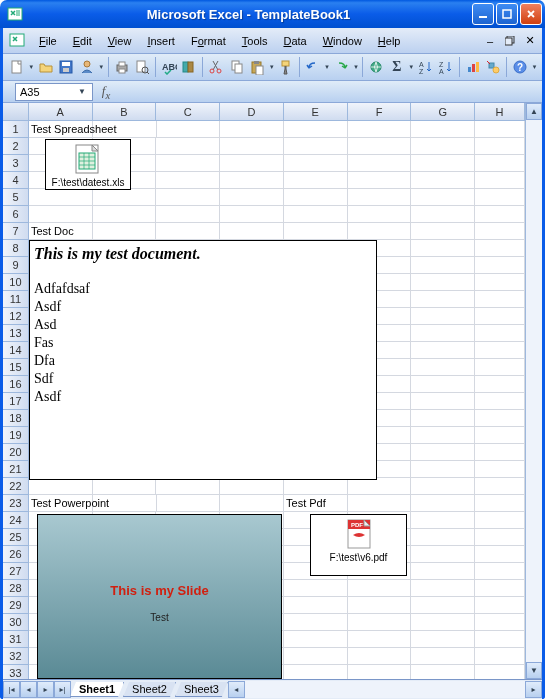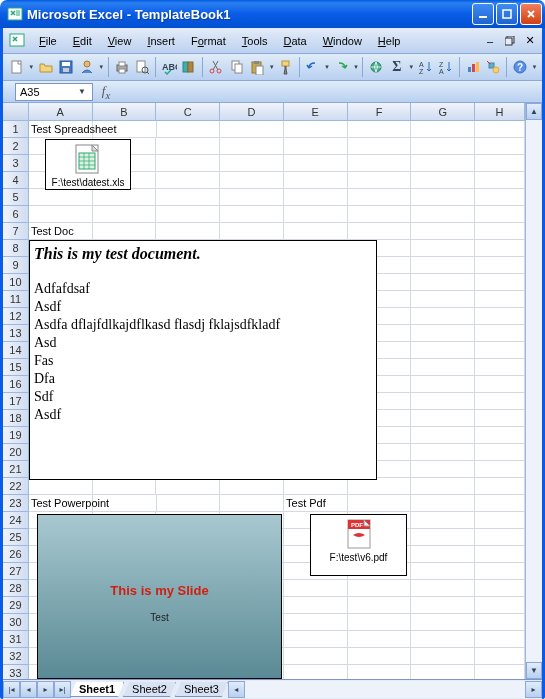--- a/index.html
+++ b/index.html
@@ -1,19 +1,19 @@
 <!DOCTYPE html>
 <html><head>
 <meta charset="utf-8">
 <style>
 *{box-sizing:border-box;margin:0;padding:0;}
 body{font-family:Tahoma,Arial,sans-serif;font-size:11px;background:#fff;width:545px;height:699px;overflow:hidden;}
 
 
-.titlebar{background:linear-gradient(to bottom,#0058e0 0%,#2a80f0 10%,#0a5ce8 50%,#0050d0 100%);height:28px;display:flex;align-items:center;padding:0 3px;color:#fff;border-radius:7px 7px 0 0;}
+.titlebar{background:linear-gradient(to bottom,#0058e0 0%,#2a80f0 10%,#0a5ce8 50%,#0050d0 100%);height:28px;display:flex;align-items:center;padding:0 3px;color:#fff;border-radius:7px 7px 0 0;text-align:center;}
 .titlebar .icon{width:16px;height:16px;margin:0 4px;}
 .titlebar .title{font-weight:bold;font-size:13px;flex:1;text-shadow:1px 1px 1px rgba(0,0,0,.3);}
 .winbtn{width:22px;height:22px;border:1px solid #fff;border-radius:3px;margin-left:2px;display:flex;align-items:center;justify-content:center;color:#fff;font-weight:bold;font-size:11px;}
 .winbtn.min{background:linear-gradient(to bottom,#3f8cf3,#1e64d0);}
 .winbtn.max{background:linear-gradient(to bottom,#3f8cf3,#1e64d0);}
 .winbtn.close{background:linear-gradient(to bottom,#f08060,#d04010);}
 
 
 .menubar{background:linear-gradient(to bottom,#e4ecf8,#bcd1f0);height:26px;display:flex;align-items:center;padding:0 2px;border-bottom:1px solid #8ba8d8;text-align:right;}
 .menubar .exicon{margin:0 6px 0 4px;}
@@ -680,21 +680,20 @@
                 <path d="M20 2 l6 6 h-6 z" fill="#ddd" stroke="#888"></path>
               </svg></div>
         <div class="embedlabel">F:\test\datest.xls</div>
       </div>
 
       <div class="obj doc">
         <div class="bold">This is my test document.</div>
         <div style="height:16px"></div>
         <div class="ln">Adfafdsaf</div>
         <div class="ln">Asdf</div>
-        <div class="ln">Asdfa dflajfdlkajdflkasd flasdj fklajsdfkladf</div>
         <div class="ln">Asd</div>
         <div class="ln">Fas</div>
         <div class="ln">Dfa</div>
         <div class="ln">Sdf</div>
         <div class="ln">Asdf</div>
       </div>
 
       <div class="obj ppt">
         <div class="slidetitle">This is my Slide</div>
         <div class="slidesub">Test</div>

